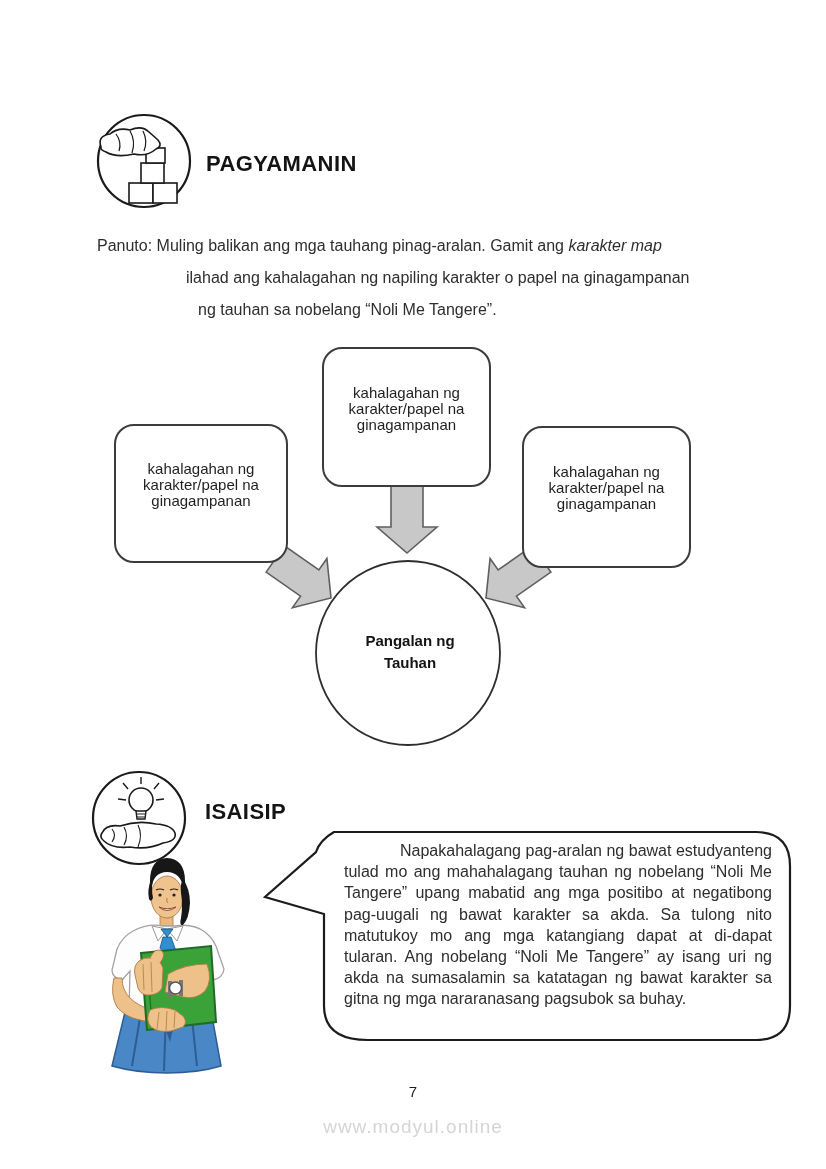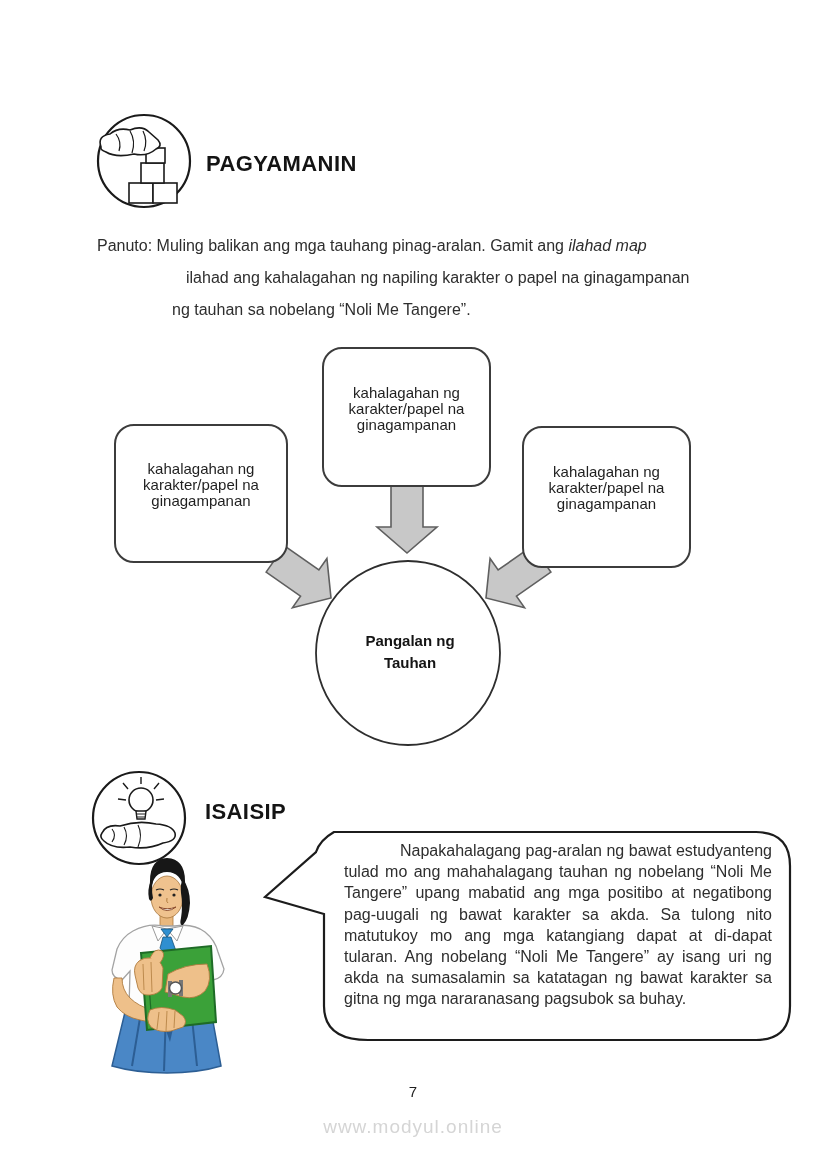--- a/index.html
+++ b/index.html
@@ -114,24 +114,24 @@
       <path d="M170,981 L170,997 M181,980 L181,996" stroke="#777777" stroke-width="4"></path>
       <circle cx="175.5" cy="988" r="6" fill="#ffffff" stroke="#555555" stroke-width="1.5"></circle>
     </g>
 
     <path d="M334,832 H756 Q790,832 790,866 V1006 Q790,1040 756,1040 H368 Q324,1040 324,1006 V914 L265,897 L316,852 Q320,840 334,832 Z" fill="#ffffff" stroke="#1c1c1c" stroke-width="2.2"></path>
   </svg>
 
   <div class="abs heading" style="left:198px; top:151px;">PAGYAMANIN</div>
 
   <div class="abs body-text" style="left:97px; top:237px;">
-    <span class="bold">Panuto:</span><span> Muling balikan ang mga tauhang pinag-aralan. Gamit ang </span><span class="italic">ilahad map</span>
+    <span class="bold">Panuto:</span><span> Muling balikan ang mga tauhang pinag-aralan. Gamit ang </span><span class="italic">karakter map</span>
   </div>
   <div class="abs body-text" style="left:186px; top:269px;">ilahad ang kahalagahan ng napiling karakter o papel na ginagampanan</div>
-  <div class="abs body-text" style="left:172px; top:301px;">ng tauhan sa nobelang “Noli Me Tangere”.</div>
+  <div class="abs body-text" style="left:198px; top:301px;">ng tauhan sa nobelang “Noli Me Tangere”.</div>
 
   <div class="abs box-label" style="left:323px; top:385px; width:167px;">kahalagahan ng
 karakter/papel na
 ginagampanan</div>
   <div class="abs box-label" style="left:115px; top:461px; width:172px;">kahalagahan ng
 karakter/papel na
 ginagampanan</div>
   <div class="abs box-label" style="left:523px; top:464px; width:167px;">kahalagahan ng
 karakter/papel na
 ginagampanan</div>

